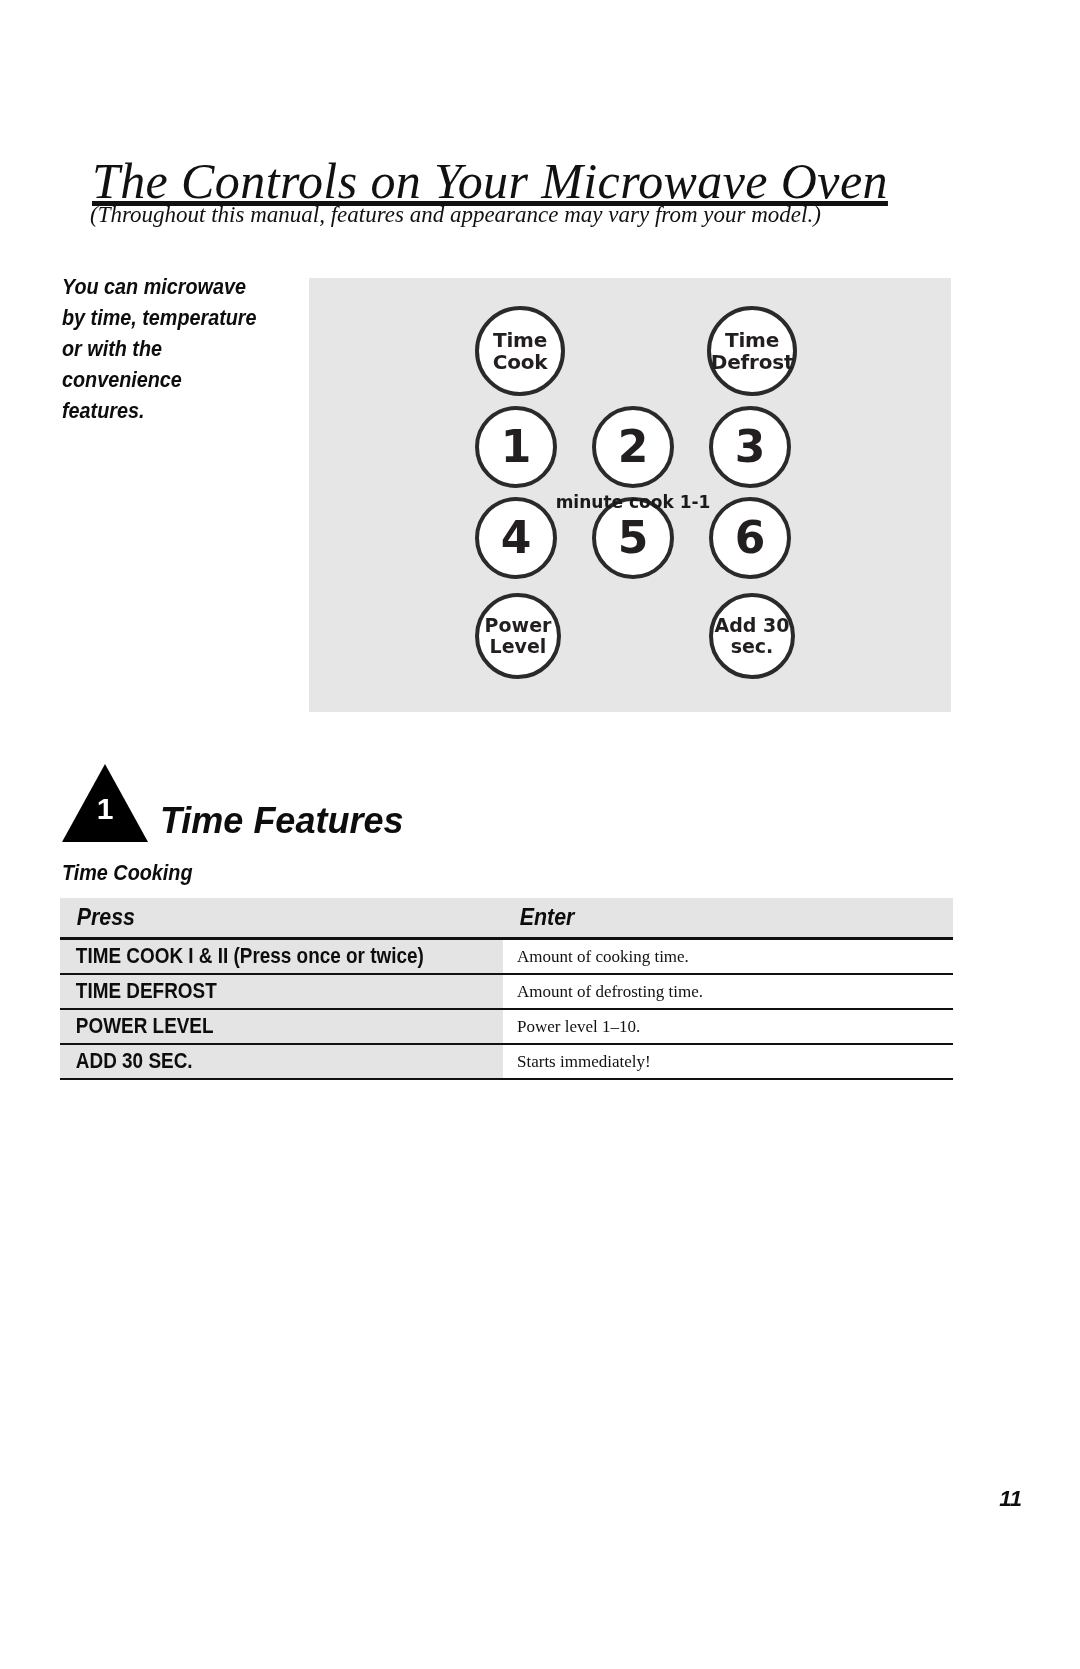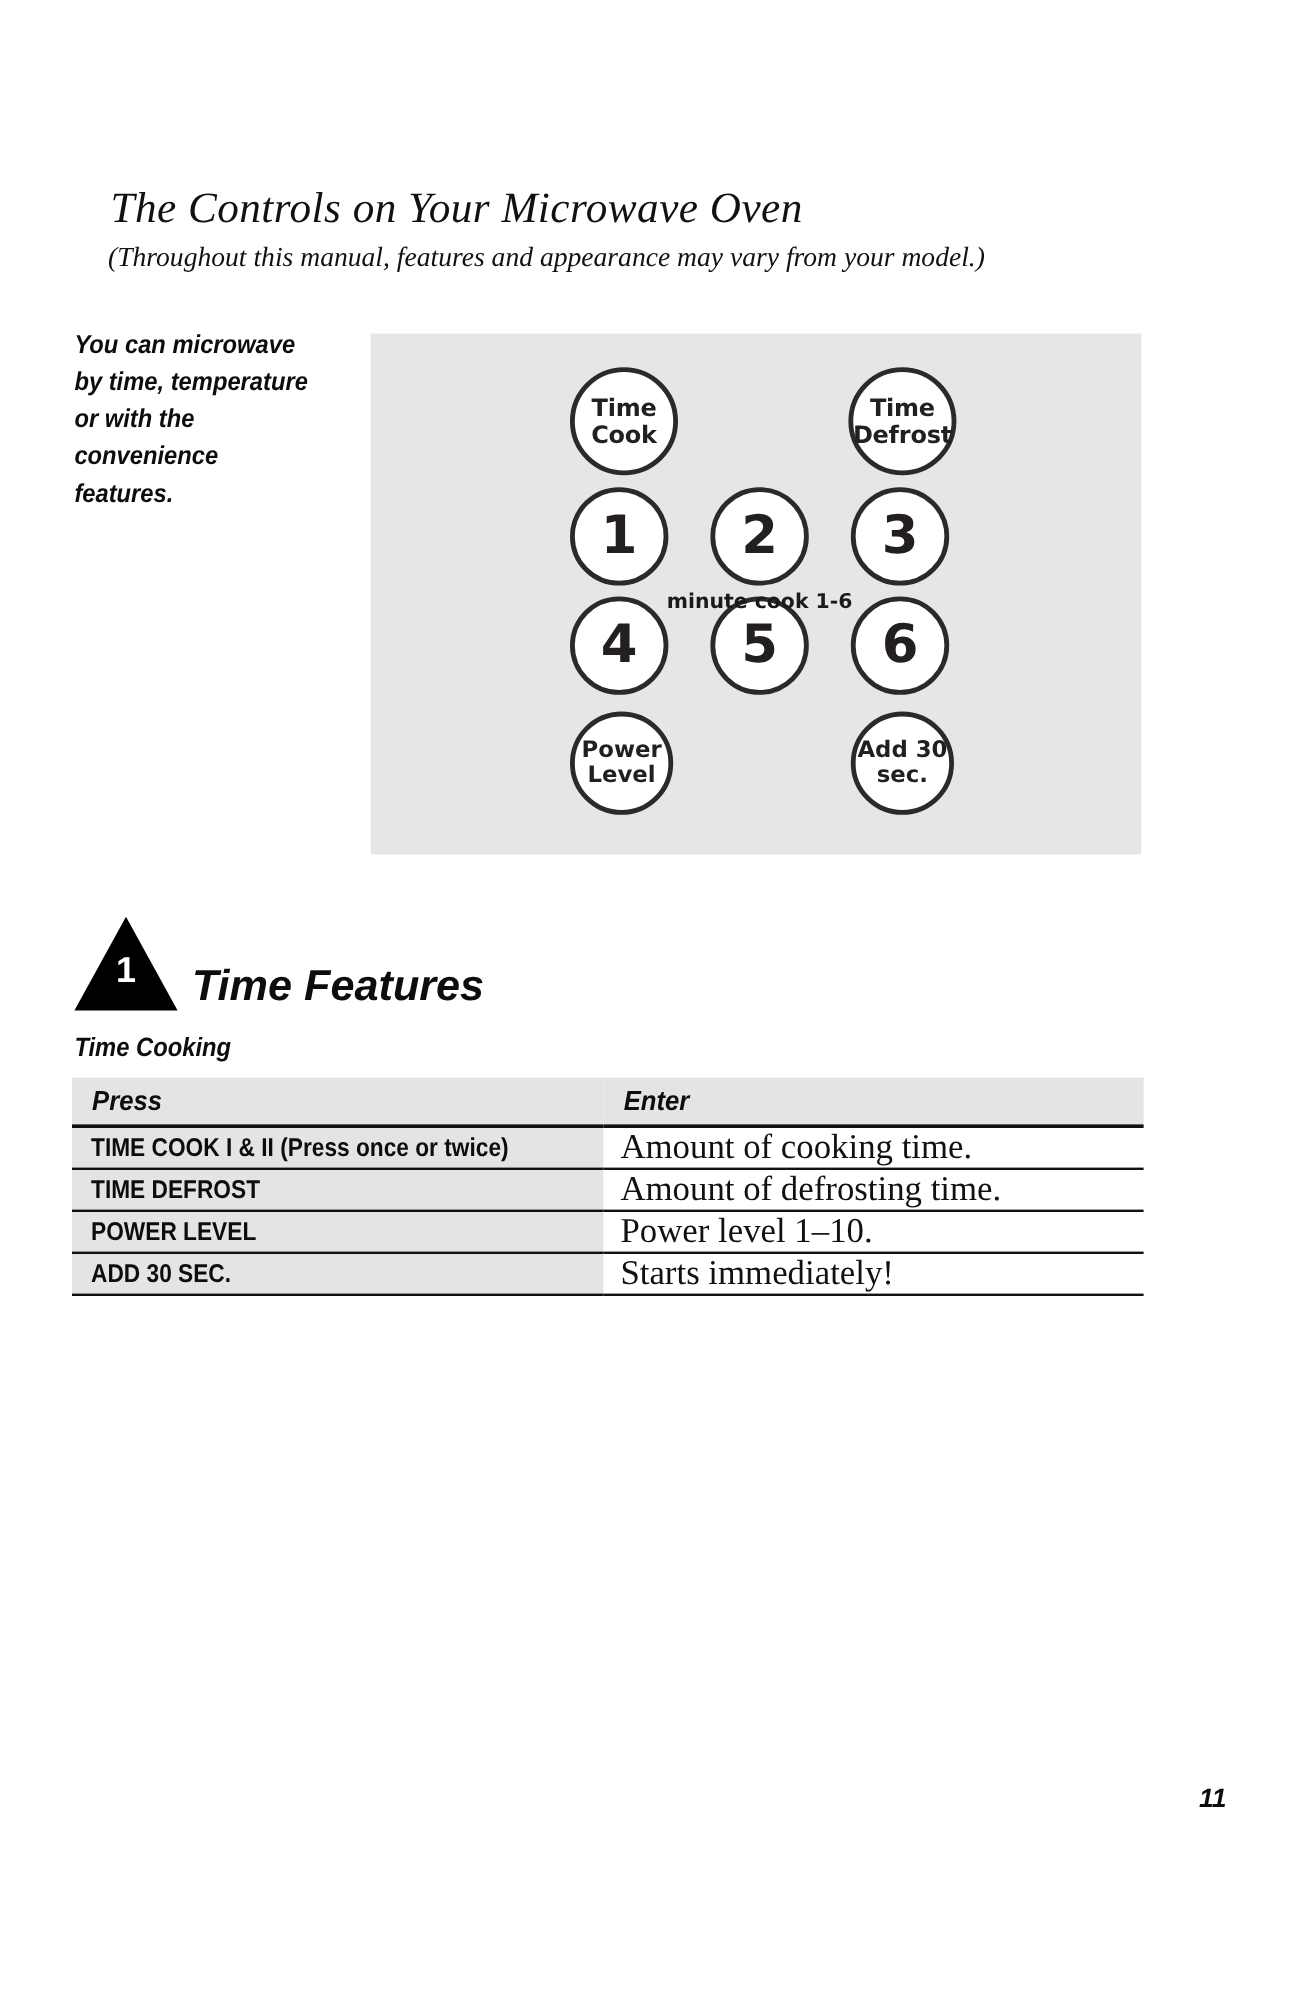--- a/index.html
+++ b/index.html
@@ -64,24 +64,25 @@
   }
 
   
   .main-heading {
     position: absolute;
     left: 92px;
     top: 152px;
     font-family: "Liberation Serif", serif;
     font-style: italic;
     font-weight: normal;
-    font-size: 36px;
+    font-size: 50px;
     color: #111;
     letter-spacing: 0.4px;
     white-space: nowrap;
+    text-decoration: underline;
   }
   .sub-heading {
     position: absolute;
     left: 90px;
     top: 202px;
     font-family: "Liberation Serif", serif;
     font-style: italic;
     font-weight: normal;
     font-size: 23px;
     color: #111;
@@ -250,21 +251,21 @@
   .trow td.press .pad {
     padding-left: 18px;
     display: block;
     transform: scaleX(0.88);
     transform-origin: left center;
     white-space: nowrap;
   }
   .trow td.enter {
     background: #ffffff;
     font-family: "Liberation Serif", serif;
-    font-size: 29px;
+    font-size: 17px;
     color: #111;
   }
   .trow td.enter .pad { padding-left: 14px; display: block; white-space: nowrap; }
 
   
   .page-number {
     position: absolute;
     right: 58px;
     top: 1486px;
     font-family: "Liberation Sans", sans-serif;
@@ -315,21 +316,21 @@
         </div>
         <div class="btn small-word" style="left: 166px; top: 315px; width: 86px; height: 86px;">
           <span style="white-space: pre-line;">Power
 Level</span>
         </div>
         <div class="btn small-word" style="left: 400px; top: 315px; width: 86px; height: 86px;">
           <span style="white-space: pre-line;">Add 30
 sec.</span>
         </div>
       </div>
-    <div class="caption-minute" style="left: 324px; top: 214px; transform: translateX(-50%);">minute cook 1-6</div>
+    <div class="caption-minute" style="left: 324px; top: 214px; transform: translateX(-50%);">minute cook 1-1</div>
   </div>
 
   <div class="section-marker">
     <div class="tri-wrap">
       <svg width="90" height="82" viewBox="0 0 90 82" xmlns="http://www.w3.org/2000/svg">
         <polygon points="45,2 88,80 2,80" fill="#000000"></polygon>
       </svg>
       <div class="tri-num">1</div>
     </div>
     <div class="section-title">Time Features</div>

